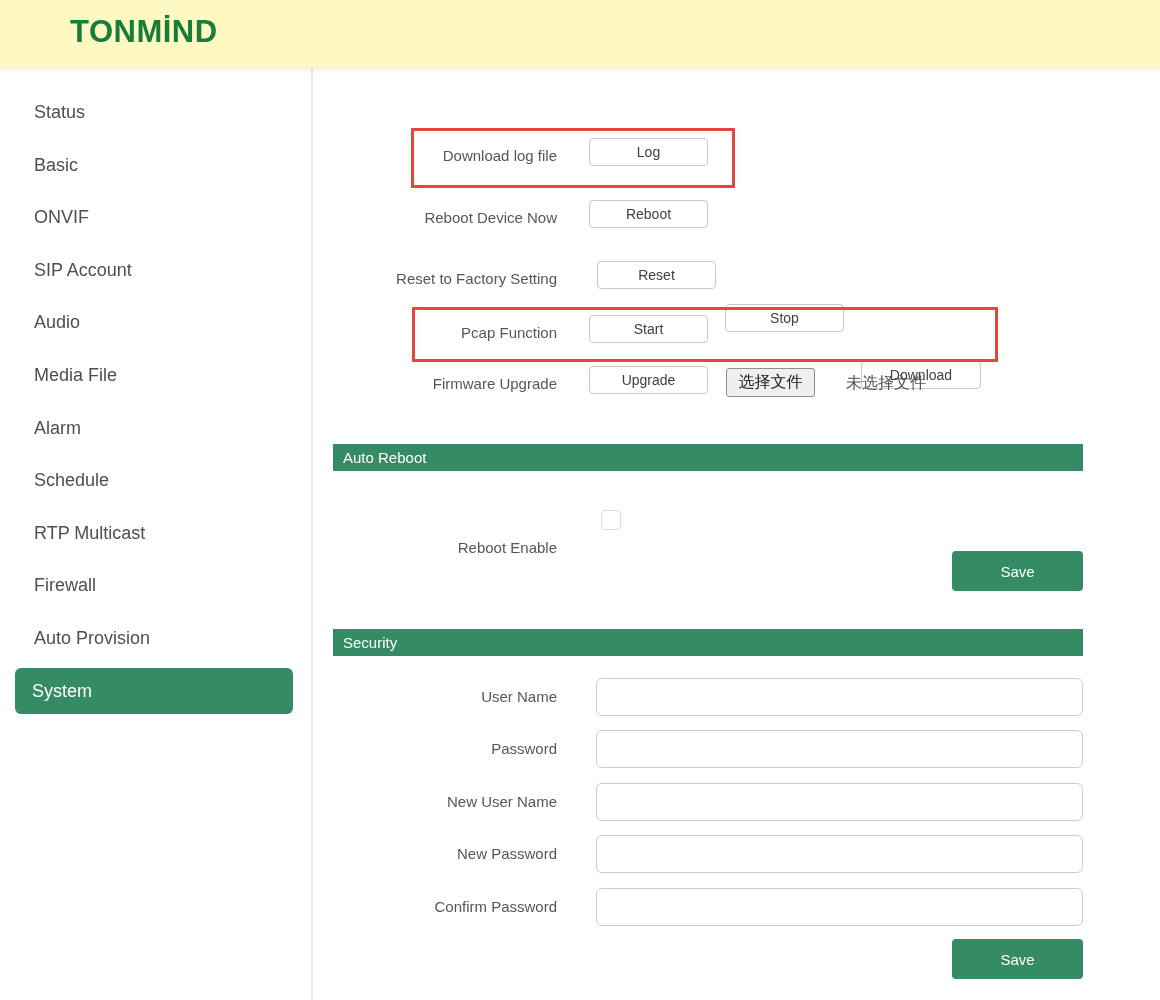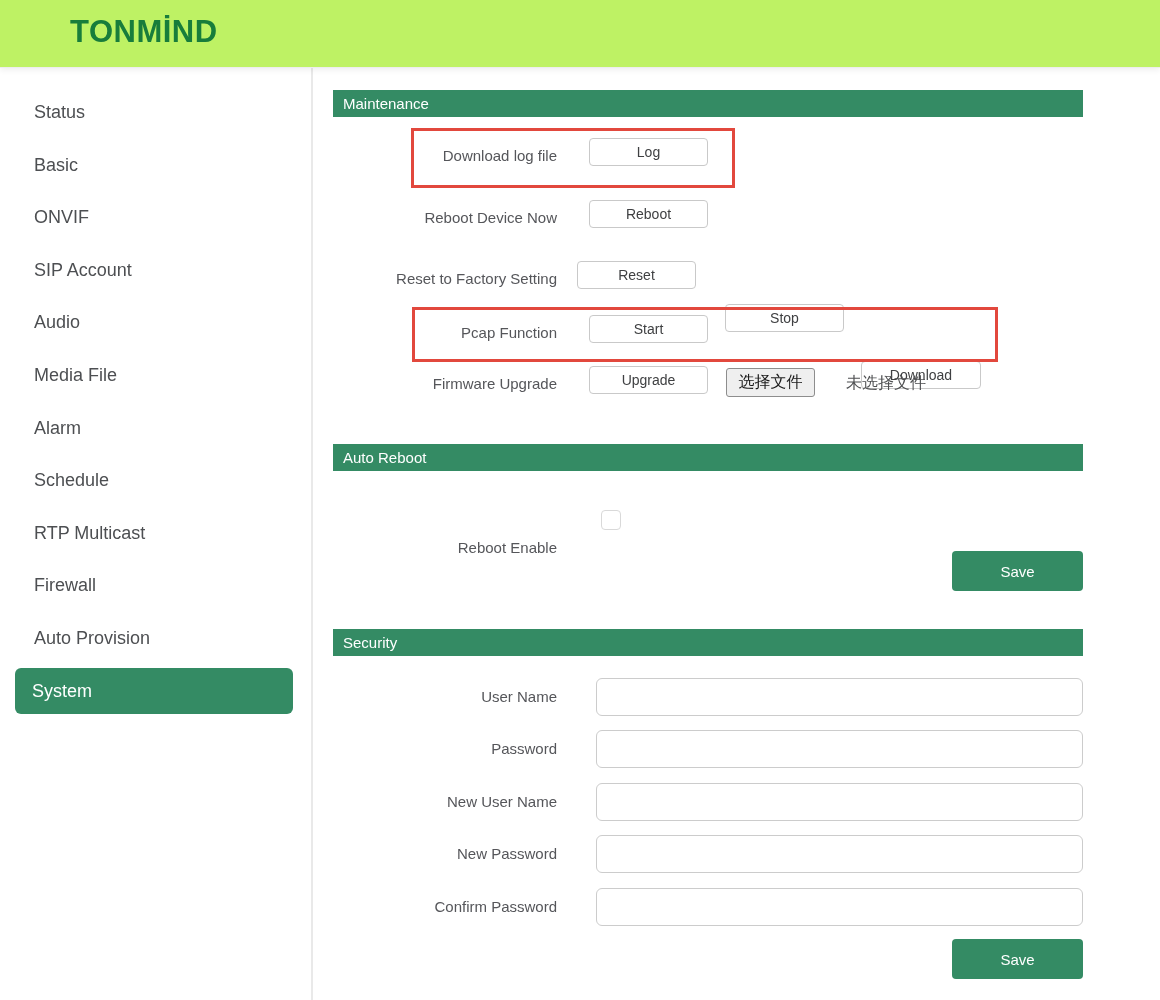--- a/index.html
+++ b/index.html
@@ -1,19 +1,19 @@
 <!DOCTYPE html>
 <html><head>
 <meta charset="utf-8">
 <style>
   * { margin:0; padding:0; box-sizing:border-box; }
   html,body { width:1160px; height:1000px; background:#ffffff; font-family:"Liberation Sans", sans-serif; position:relative; overflow:hidden; }
 
   
-  .topbar { position:absolute; left:0; top:0; width:1160px; height:68px; background:#bef264; border-bottom:1px solid #ededed; box-shadow:0 2px 6px rgba(0,0,0,.07); z-index:5;padding-left:9px; }
+  .topbar { position:absolute; left:0; top:0; width:1160px; height:68px; background:#fef9c3; border-bottom:1px solid #ededed; box-shadow:0 2px 6px rgba(0,0,0,.07); z-index:5;padding-left:9px; }
   .logo { position:absolute; left:70px; top:14px; font-size:31px; font-weight:bold; color:#187d3b; letter-spacing:.5px; }
 
   
   .sidebar { position:absolute; left:0; top:68px; width:313px; height:932px; background:#fff; border-right:2px solid #e9e9e9; padding-top:18px; }
   .side-item { height:52.6px; line-height:52.6px; padding-left:34px; font-size:18px; color:#4d4f52; cursor:pointer; }
   .side-item.active { height:46px; line-height:46px; margin:3px 18px 3px 15px; padding-left:17px; background:#348b64; color:#ffffff; border-radius:6px; }
 
   
   .content { position:absolute; left:333px; top:0; width:750px; height:1000px; }
   .bar { position:absolute; left:0; width:750px; height:27px; background:#348b64; color:#fff; font-size:15px; line-height:27px; padding-left:10px; }
@@ -43,30 +43,29 @@
   <div class="side-item">Alarm</div>
   <div class="side-item">Schedule</div>
   <div class="side-item">RTP Multicast</div>
   <div class="side-item">Firewall</div>
   <div class="side-item">Auto Provision</div>
   <div class="side-item active">System</div>
 </div>
 
 <div class="content">
 
-  <div class="bar" style="top:90px;">Maintenance</div>
 
   <div class="rowlabel" style="top:138px; line-height:36px;">Download log file</div>
   <button class="btn" style="left:256px; top:138px;">Log</button>
 
   <div class="rowlabel" style="top:200px; line-height:36px;">Reboot Device Now</div>
   <button class="btn" style="left:256px; top:200px;">Reboot</button>
 
   <div class="rowlabel" style="top:261px; line-height:36px;">Reset to Factory Setting</div>
-  <button class="btn" style="left:244px; top:261px;">Reset</button>
+  <button class="btn" style="left:264px; top:261px;">Reset</button>
 
   <div class="rowlabel" style="top:315px; line-height:36px;">Pcap Function</div>
   <button class="btn" style="left:256px; top:315px;">Start</button>
   <button class="btn" style="left:392px; top:304px;">Stop</button>
   <button class="btn" style="left:528px; top:319px; width:120px;margin-top:42px;">Download</button>
 
   <div class="rowlabel" style="top:366px; line-height:36px;">Firmware Upgrade</div>
   <button class="btn" style="left:256px; top:366px;">Upgrade</button>
   <button class="filebtn">选择文件</button>
   <div class="filestatus">未选择文件</div>

